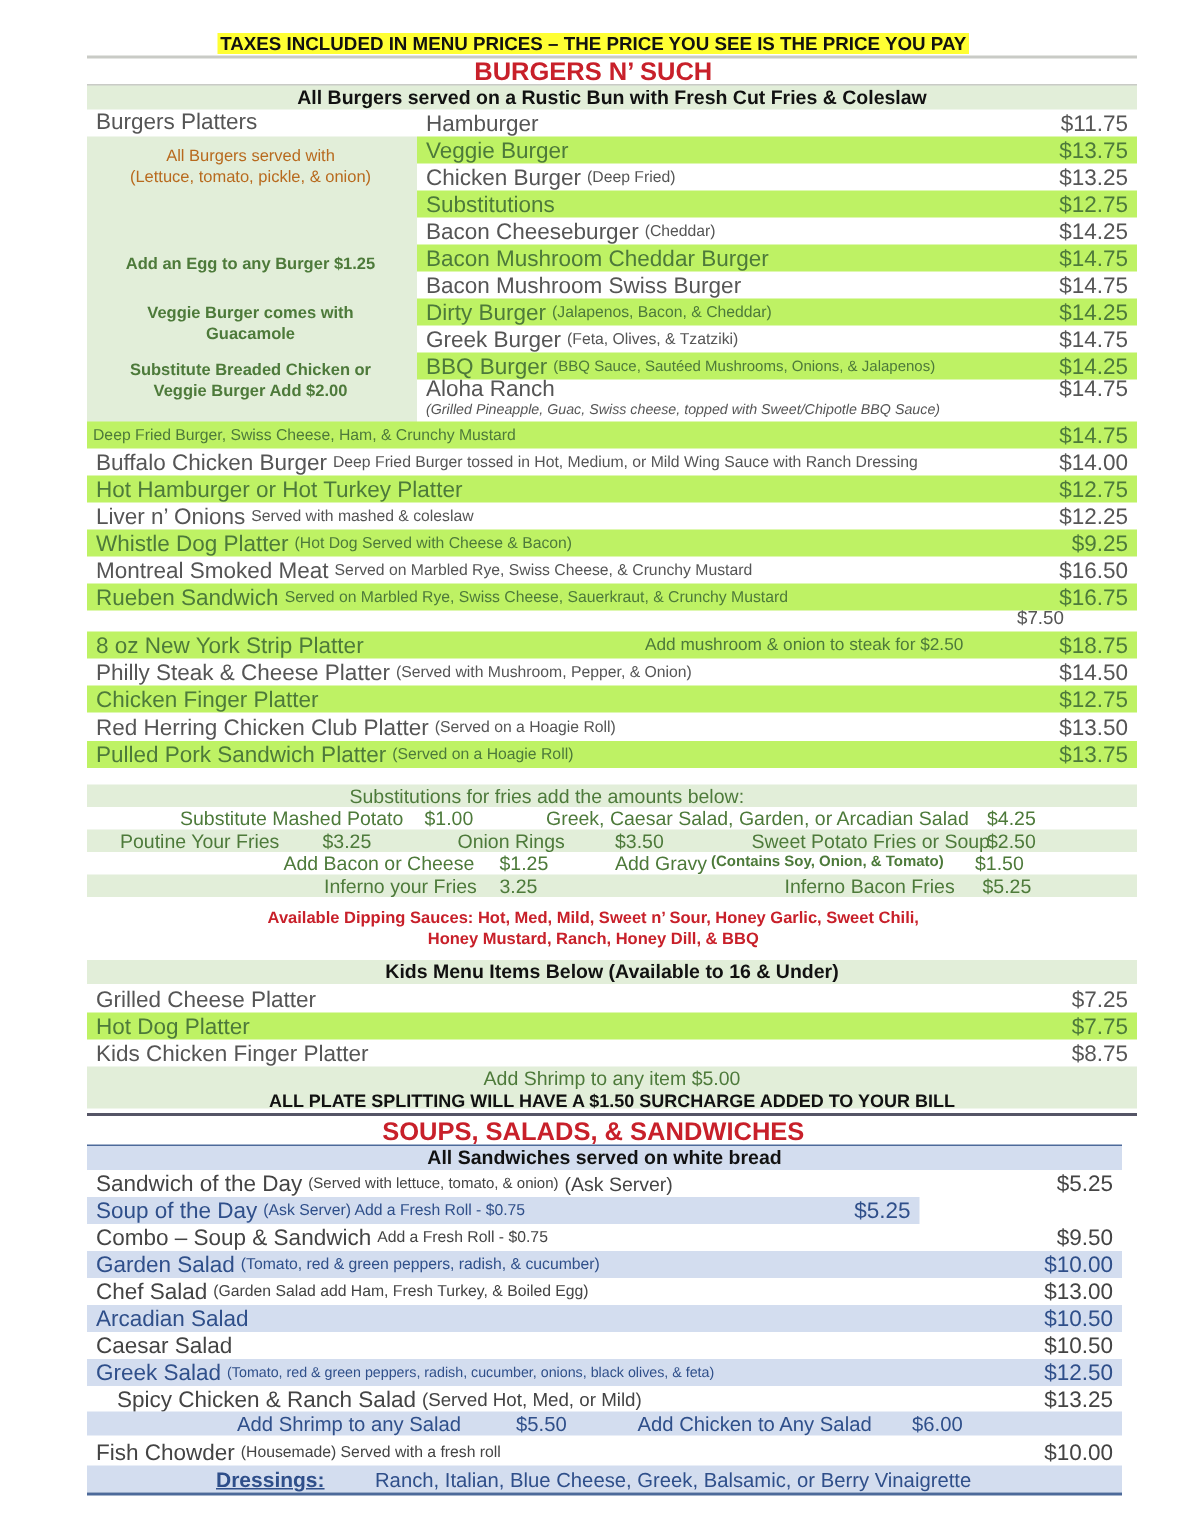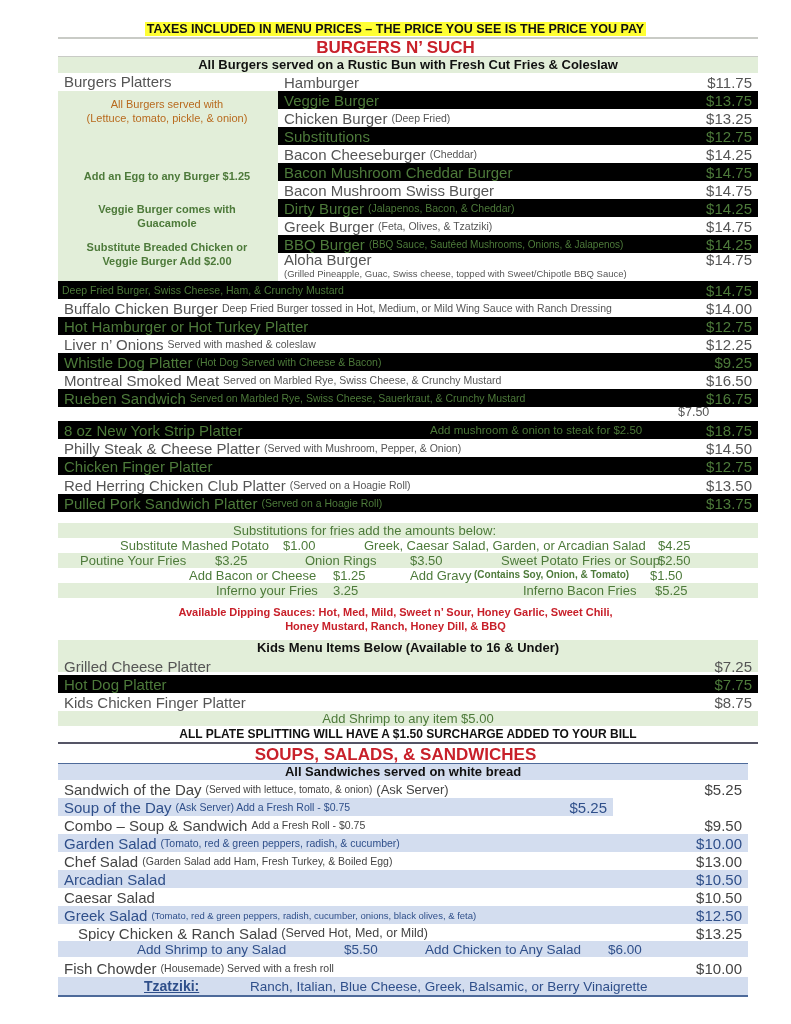--- a/index.html
+++ b/index.html
@@ -6,21 +6,21 @@
   body { width:791px; height:1024px; position:relative; overflow:hidden; font-family:"Liberation Sans", sans-serif; color:#555; }
   .abs { position:absolute; }
   .tax-banner { left:0; width:791px; top:22px; text-align:center; font-size:12.5px; font-weight:bold; color:#111; }
   .tax-banner span { background:#ffff33; padding:0 2px; }
   .rule-gray { left:58px; width:700px; height:2px; background:#c9cbc6; }
   .sec-title-red { left:0; width:791px; text-align:center; font-weight:bold; color:#c8202a; font-size:17px; }
   .green-band { left:58px; width:700px; background:#e2eed9; }
   .blue-band { left:58px; width:690px; background:#d3ddef; }
   .subhead { text-align:center; font-weight:bold; color:#111; font-size:13px; }
   .row { position:absolute; left:58px; width:700px; height:18px; display:flex; align-items:center; }
-  .row.g { background:#000000; }
+  .row.g { background:#bef264; }
   .row.b { background:#d3ddef; }
   .name { font-size:15px; white-space:nowrap; }
   .desc { font-size:10.5px; white-space:nowrap; margin-left:4px; }
   .price { position:absolute; right:6px; font-size:15px; }
   .greentxt { color:#4d7a3a; }
   .graytxt { color:#555; }
   .bluetxt { color:#2f4f8a; }
   .bluegray { color:#444; }
   .side-note { position:absolute; left:58px; width:218px; text-align:center; font-size:11px; }
   .orange { color:#b86a1e; }
@@ -90,22 +90,22 @@
     <span class="name graytxt" style="margin-left:6px">Greek Burger</span>
     <span class="desc graytxt">(Feta, Olives, &amp; Tzatziki)</span>
     <span class="price graytxt">$14.75</span>
   </div>
 <div class="row g" style="top:235px;left:278px;width:480px;">
     <span class="name greentxt" style="margin-left:6px">BBQ Burger</span>
     <span class="desc greentxt" style="font-size:10px">(BBQ Sauce, Sautéed Mushrooms, Onions, &amp; Jalapenos)</span>
     <span class="price greentxt">$14.25</span>
   </div>
 <div class="abs" style="top:251px;left:278px;width:480px;height:30px;">
-  <div class="name graytxt" style="margin-left:6px;font-size:15px;">Aloha Burger</div>
-  <div class="graytxt" style="margin-left:6px;font-size:9.5px;white-space:nowrap;">(Grilled Pineapple, Guac, Swiss cheese, topped with Sweet/Chipotle BBQ Sauce)</div>
+  <div class="name graytxt" style="margin-left:6px;font-size:15px;">Aloha Ranch</div>
+  <div class="graytxt" style="margin-left:6px;font-size:9.5px;white-space:nowrap;font-style:italic;">(Grilled Pineapple, Guac, Swiss cheese, topped with Sweet/Chipotle BBQ Sauce)</div>
   <span class="price graytxt" style="top:0;">$14.75</span>
 </div>
 
 <div class="row g" style="top:281px;">
     <span class="desc greentxt">Deep Fried Burger, Swiss Cheese, Ham, &amp; Crunchy Mustard</span>
     <span class="price greentxt">$14.75</span>
   </div>
 <div class="row" style="top:299px;">
     <span class="name graytxt" style="margin-left:6px">Buffalo Chicken Burger</span>
     <span class="desc graytxt">Deep Fried Burger tossed in Hot, Medium, or Mild Wing Sauce with Ranch Dressing</span>
@@ -192,34 +192,34 @@
   <span style="left:275px;">3.25</span>
   <span style="left:465px;">Inferno Bacon Fries</span>
   <span style="left:597px;">$5.25</span>
 </div>
 
 <div class="abs sauces" style="top:605px;">
   <div>Available Dipping Sauces: Hot, Med, Mild, Sweet n’ Sour, Honey Garlic, Sweet Chili,</div>
   <div>Honey Mustard, Ranch, Honey Dill, &amp; BBQ</div>
 </div>
 
-<div class="abs green-band subhead" style="top:640px;height:32px;line-height:16px;">Kids Menu Items Below (Available to 16 &amp; Under)</div>
+<div class="abs green-band subhead" style="top:640px;height:16px;line-height:16px;">Kids Menu Items Below (Available to 16 &amp; Under)</div>
 <div class="row" style="top:657px;">
     <span class="name graytxt" style="margin-left:6px">Grilled Cheese Platter</span>
     <span class="price graytxt">$7.25</span>
   </div>
 <div class="row g" style="top:675px;">
     <span class="name greentxt" style="margin-left:6px">Hot Dog Platter</span>
     <span class="price greentxt">$7.75</span>
   </div>
 <div class="row" style="top:693px;">
     <span class="name graytxt" style="margin-left:6px">Kids Chicken Finger Platter</span>
     <span class="price graytxt">$8.75</span>
   </div>
-<div class="abs green-band" style="top:711px;height:15px;text-align:center;font-size:13px;color:#4d7a3a;line-height:15px;">Add Shrimp to any item $5.00</div>
+<div class="abs green-band" style="top:711px;height:28px;text-align:center;font-size:13px;color:#4d7a3a;line-height:15px;">Add Shrimp to any item $5.00</div>
 <div class="abs" style="left:58px;width:700px;top:727px;text-align:center;font-weight:bold;font-size:12px;color:#111;">ALL PLATE SPLITTING WILL HAVE A $1.50 SURCHARGE ADDED TO YOUR BILL</div>
 <div class="abs dark-rule" style="top:742px;"></div>
 
 <div class="abs sec-title-red" style="top:745px;">SOUPS, SALADS, &amp; SANDWICHES</div>
 <div class="abs blue-rule" style="top:763px;height:1px;"></div>
 <div class="abs blue-band subhead" style="top:764px;height:16px;line-height:16px;">All Sandwiches served on white bread</div>
 
 <div class="row" style="top:780px;width:690px;">
     <span class="name bluegray" style="margin-left:6px">Sandwich of the Day</span>
     <span class="desc bluegray" style="font-size:10px">(Served with lettuce, tomato, &amp; onion)</span>
@@ -258,27 +258,27 @@
     <span class="name bluetxt" style="margin-left:6px">Greek Salad</span>
     <span class="desc bluetxt" style="font-size:9.5px">(Tomato, red &amp; green peppers, radish, cucumber, onions, black olives, &amp; feta)</span>
     <span class="price bluetxt">$12.50</span>
   </div>
 <div class="row" style="top:924px;width:690px;">
     <span class="name bluegray" style="margin-left:20px">Spicy Chicken &amp; Ranch Salad</span>
     <span class="bluegray" style="font-size:12.5px;margin-left:4px;">(Served Hot, Med, or Mild)</span>
     <span class="price bluegray">$13.25</span>
   </div>
 <div class="row b" style="top:941px;width:690px;height:16px;">
-  <span class="bluetxt" style="position:absolute;left:79px;font-size:13.5px;white-space:nowrap;">Add Shrimp to any Salad</span>
+  <span class="bluetxt" style="position:absolute;left:100px;font-size:13.5px;white-space:nowrap;">Add Shrimp to any Salad</span>
   <span class="bluetxt" style="position:absolute;left:286px;font-size:13.5px;">$5.50</span>
   <span class="bluetxt" style="position:absolute;left:367px;font-size:13.5px;white-space:nowrap;">Add Chicken to Any Salad</span>
   <span class="bluetxt" style="position:absolute;left:550px;font-size:13.5px;">$6.00</span>
 </div>
 <div class="row" style="top:959px;width:690px;">
     <span class="name bluegray" style="margin-left:6px">Fish Chowder</span>
     <span class="desc bluegray">(Housemade) Served with a fresh roll</span>
     <span class="price bluegray">$10.00</span>
   </div>
 <div class="row b" style="top:977px;width:690px;">
-  <span style="position:absolute;left:86px;font-size:14px;font-weight:bold;color:#2f4f8a;text-decoration:underline;">Tzatziki:</span>
+  <span style="position:absolute;left:86px;font-size:14px;font-weight:bold;color:#2f4f8a;text-decoration:underline;">Dressings:</span>
   <span class="bluetxt" style="position:absolute;left:192px;font-size:13.5px;white-space:nowrap;">Ranch, Italian, Blue Cheese, Greek, Balsamic, or Berry Vinaigrette</span>
 </div>
 <div class="abs blue-rule" style="top:995px;"></div>
 
 </body></html>

